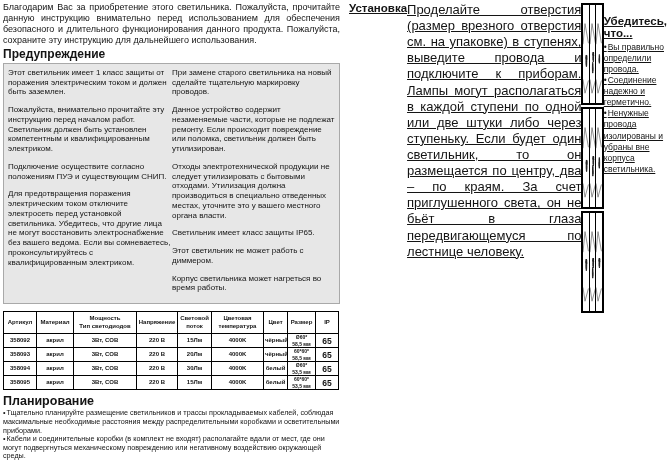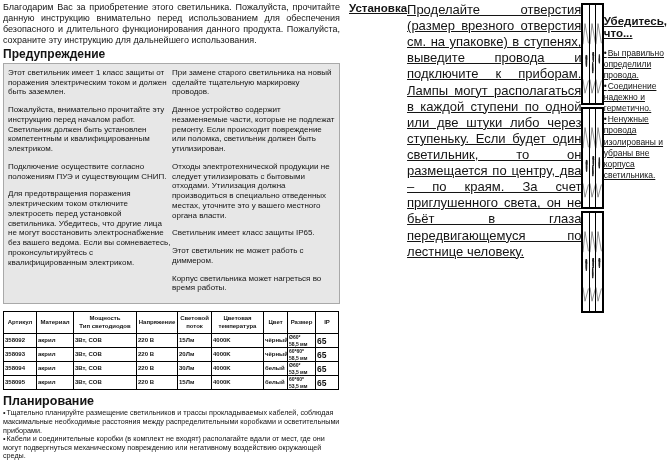--- a/index.html
+++ b/index.html
@@ -18,21 +18,21 @@
 
   .warnbox{
     background:#e7e7e7;border:1px solid #a9a9a9;box-sizing:border-box;
     display:flex;gap:1px;padding:4px 4px 2px 4px;height:243px;
     font-size:8px;line-height:1.22;
   }
   .warncol{width:50%;}
   .wpar{margin:0 0 8px;}
 
   table{border-collapse:collapse;margin-top:7px;table-layout:fixed;width:335px;
-        font-size:6px;}
+        font-size:6px;text-align:center;}
   th,td{border:1px solid #000;padding:0 1px;line-height:1.2;white-space:pre-line;
         overflow:hidden;vertical-align:middle;}
   th{font-weight:bold;height:21px;font-size:6px;}
   td{height:13px;font-weight:bold;}
   td.size-cell{font-size:5px;line-height:1.25;}
   td.ip-cell{font-size:8.5px;}
 
   .section-planning h2{margin-top:5px;margin-bottom:1px;font-size:12.5px;}
   .bullets{font-size:7.2px;line-height:1.2;}
   .bullets.check{font-size:8.5px;line-height:1.3;}
@@ -41,21 +41,21 @@
 
   .install-text{font-size:13px;line-height:1.24;margin:0 0 7px;text-align:justify;}
 
   .diagram{margin-top:1px;}
   .drow{border:2px solid #000;height:98px;display:flex;margin-bottom:2px;background:#fff;box-sizing:content-box;}
   .dcell{flex:1 1 0;border-right:1.5px solid #000;position:relative;}
   .dcell:last-child{border-right:none;}
   .dcell svg{display:block;width:100%;height:100%;}
 
   .checklist{margin-top:13px;}
-  .checklist h2{margin-bottom:9px;}
+  .checklist h2{margin-bottom:3px;}
 </style>
 </head>
 <body>
 
 <div class="page">
 
   <div class="col-left">
     <p class="intro">Благодарим Вас за приобретение этого светильника. Пожалуйста, прочитайте данную инструкцию внимательно перед использованием для обеспечения безопасного и длительного функционирования данного продукта. Пожалуйста, сохраните эту инструкцию для дальнейшего использования.</p>
 
     <h2>Предупреждение</h2>

